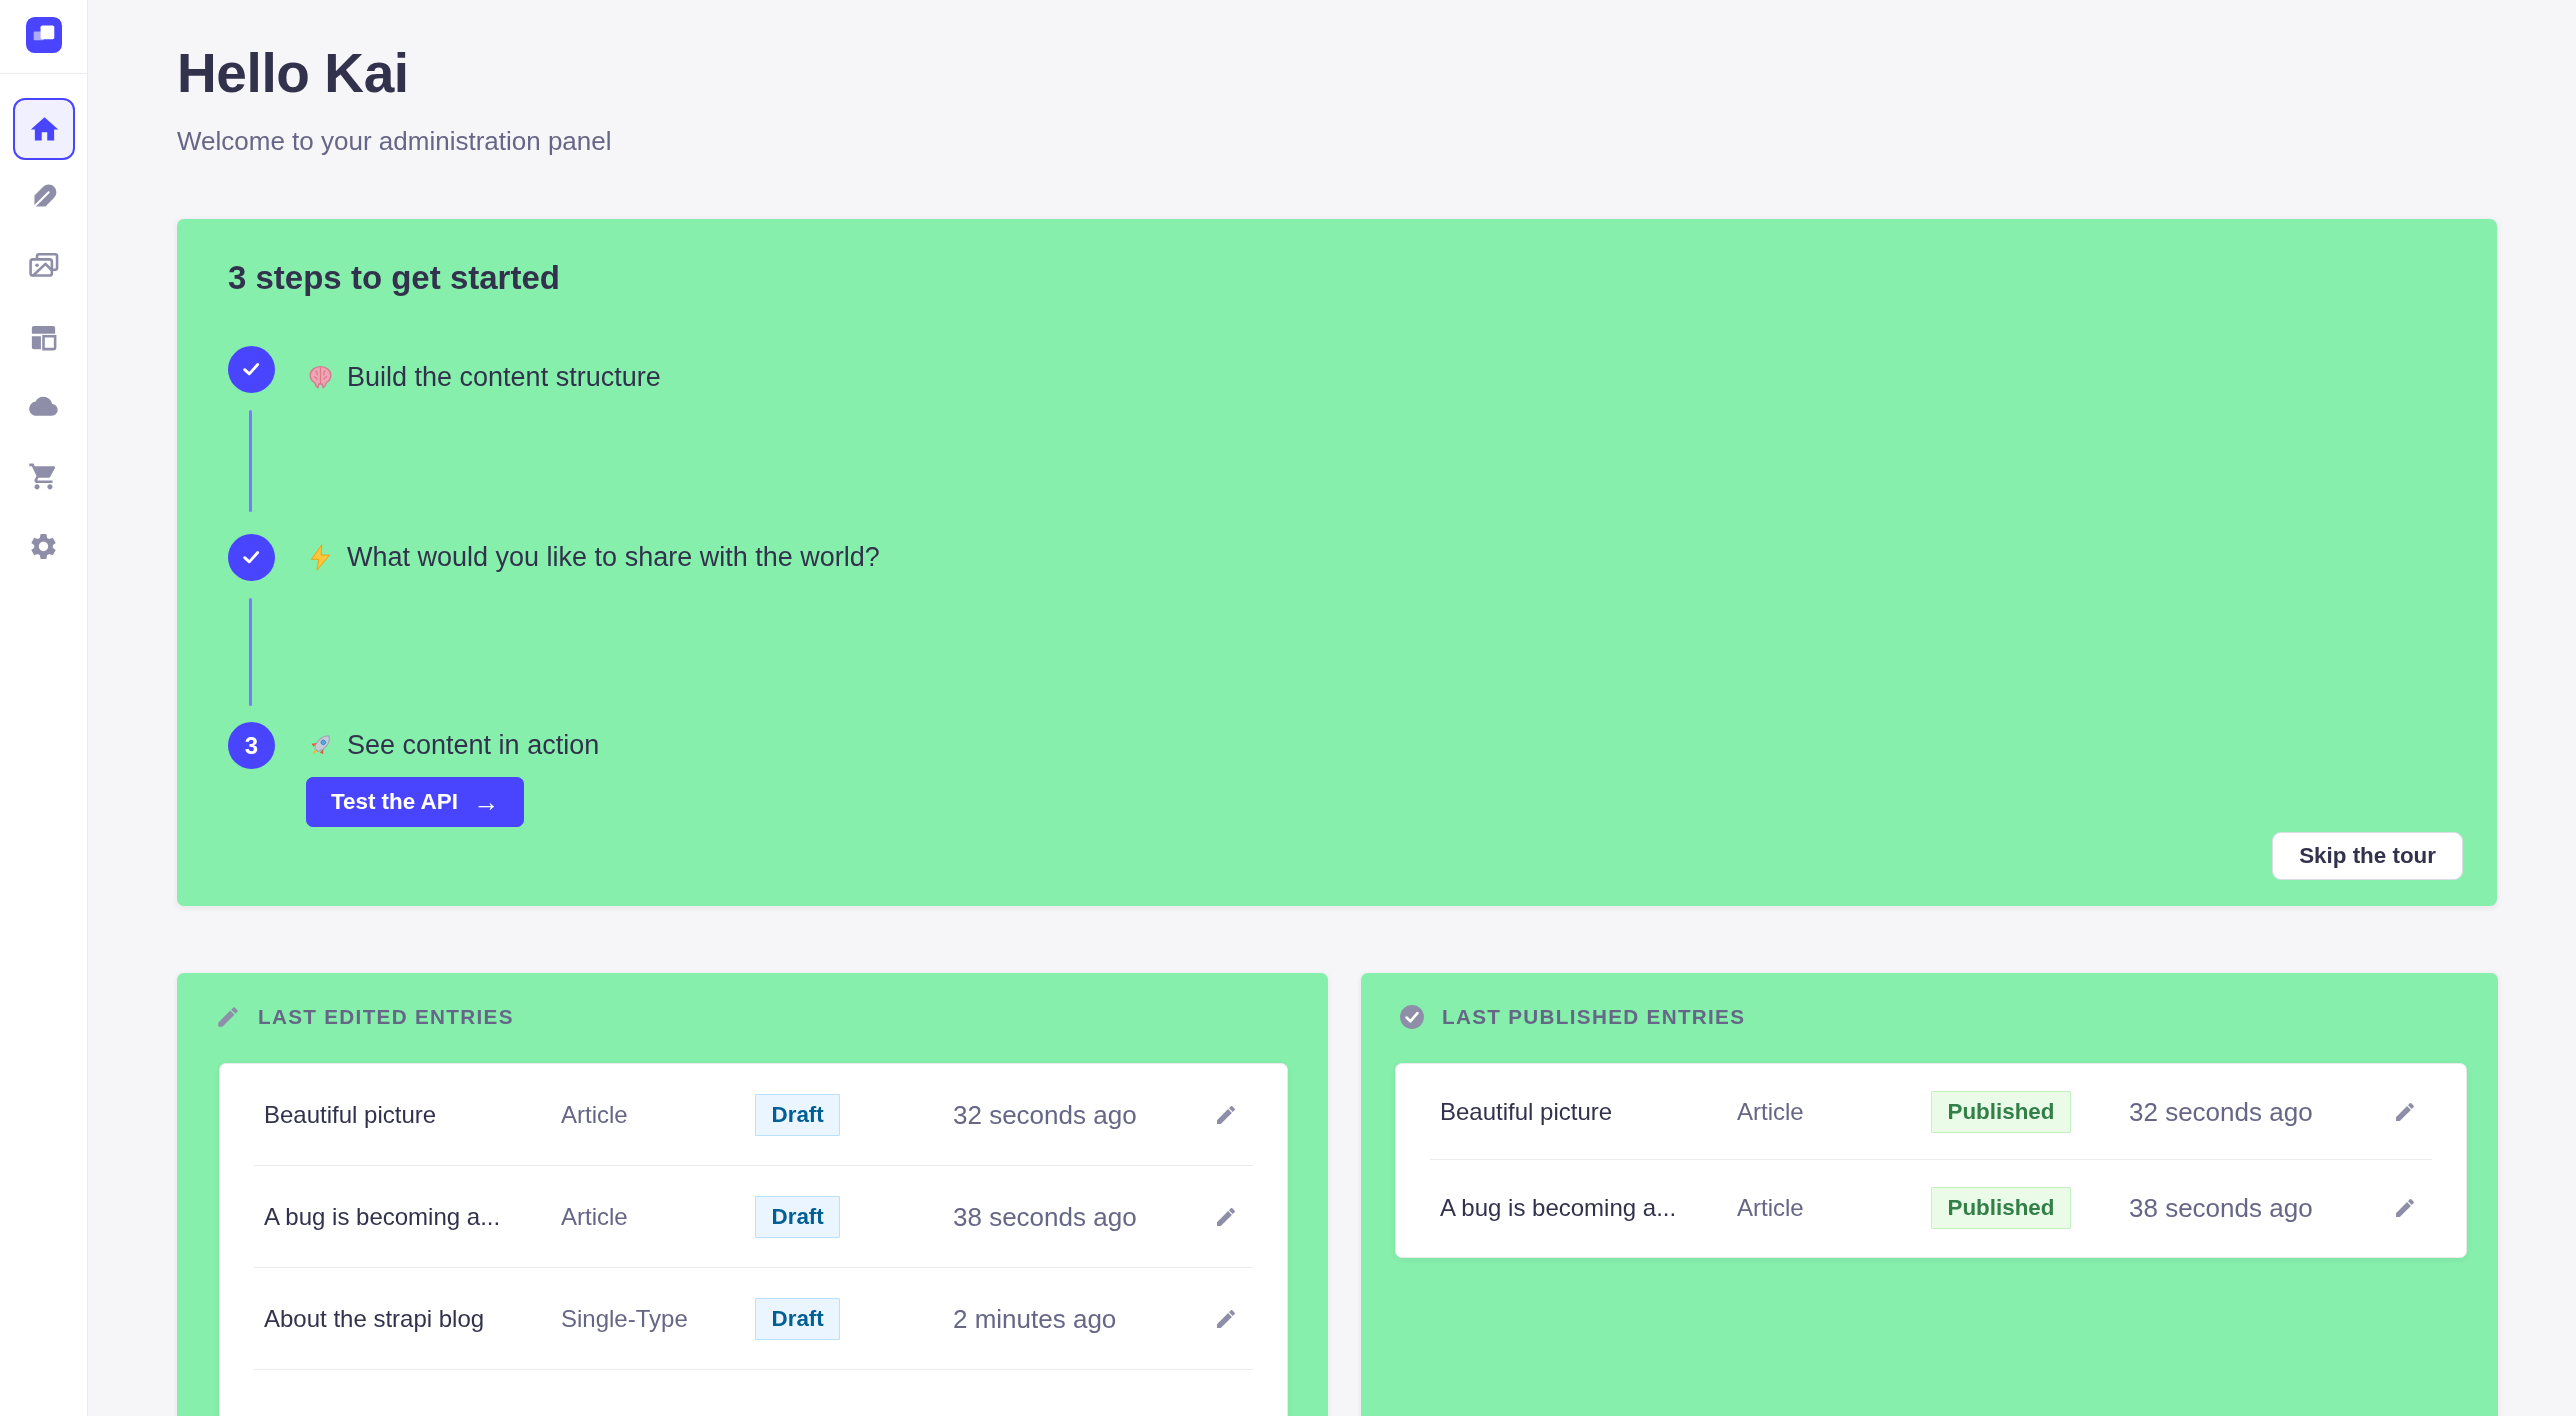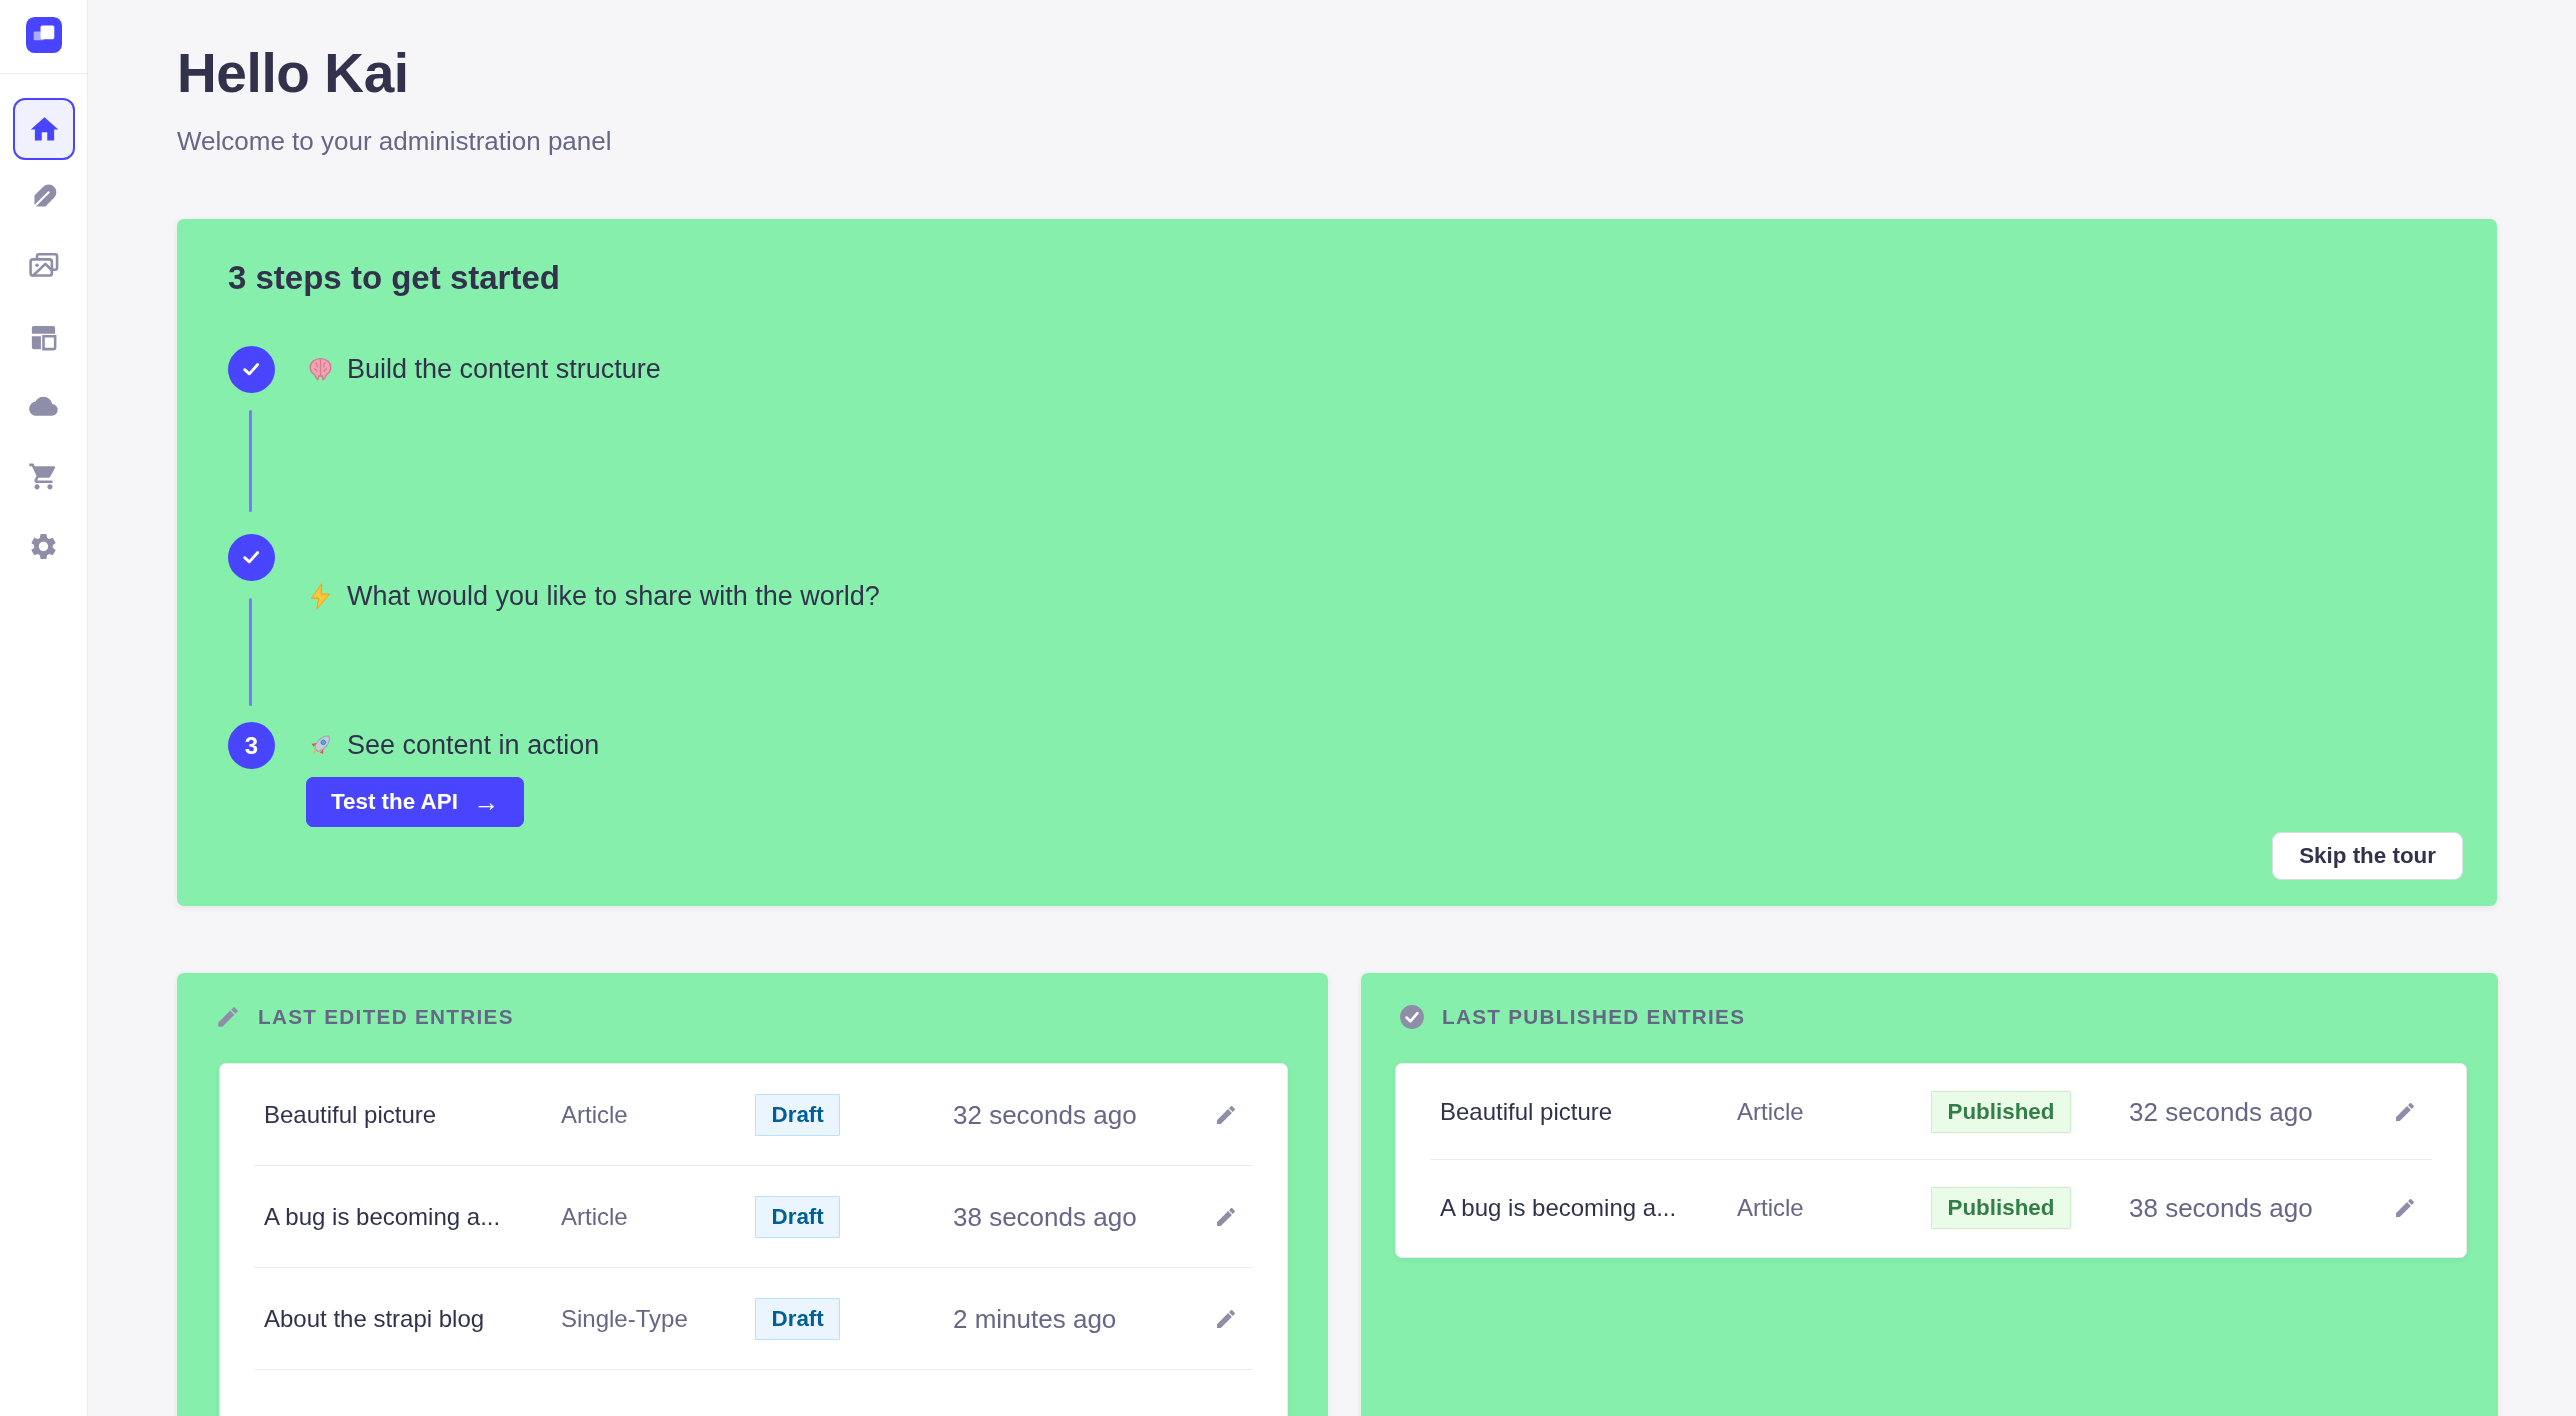--- a/index.html
+++ b/index.html
@@ -35,21 +35,21 @@
 
   .step-circle { position:absolute; left:51px; width:47px; height:47px; border-radius:50%;
                  background:#4945FF; display:flex; align-items:center; justify-content:center;
                  color:#FFFFFF; font-size:24px; font-weight:600; }
   .step-circle svg { width:22.4px; height:22.4px; }
   .c1 { top:127px; } .c2 { top:315px; } .c3 { top:503px; }
   .step-line { position:absolute; left:72px; width:3.4px; background:#7B79FF; border-radius:1.7px; }
   .l1 { top:191px; height:102px; } .l2 { top:379px; height:108px; }
   .step-label { position:absolute; left:129px; height:47px; display:flex; align-items:center;
                 gap:12px; font-size:27px; font-weight:500; color:#32324D; cursor:pointer; }
-  .s1 { top:127px; } .s2 { top:315px;margin-top:39px; } .s3 { top:503px; }
+  .s1 { top:135px; } .s2 { top:315px; } .s3 { top:503px; }
   .emoji { width:29px; height:29px; display:inline-flex; }
   .emoji svg { width:29px; height:29px; }
 
   .cta-btn { position:absolute; left:129px; top:558px; height:50px; padding:0 24px;
              background:#4945FF; border:0.9px solid #4945FF; border-radius:6.9px; color:#FFFFFF;
              font-family:"Liberation Sans",sans-serif; font-size:22.4px; font-weight:600;
              display:inline-flex; align-items:center; gap:15.5px; cursor:pointer; }
   .cta-arrow { font-size:26px; line-height:1; }
   .skip-btn { position:absolute; right:34px; bottom:26px; height:48px; padding:0 26px;
               background:#FFFFFF; border:0.9px solid #DCDCE4; border-radius:9px; color:#32324D;

